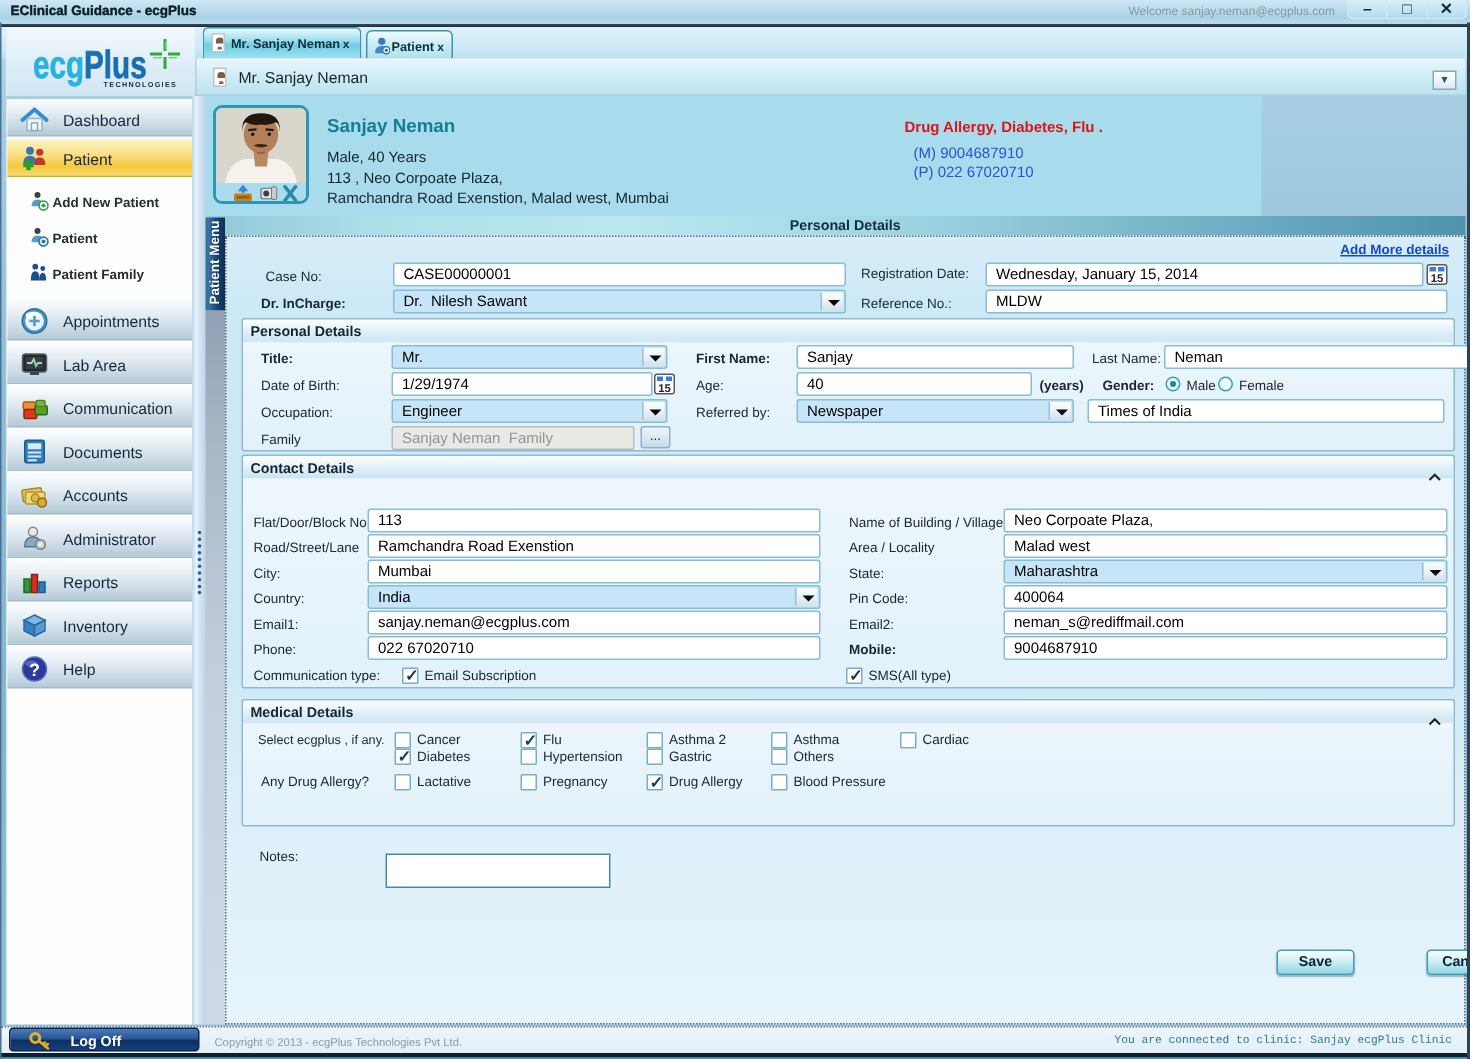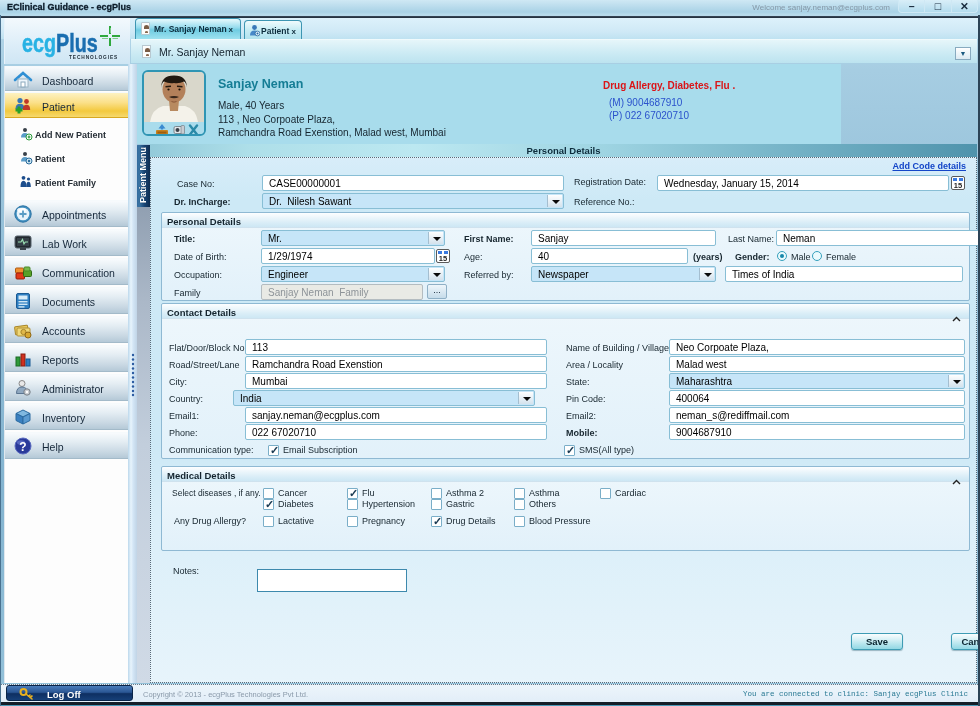--- a/index.html
+++ b/index.html
@@ -226,21 +226,21 @@
         </svg></div>
       <div class="lb">Appointments</div>
     </div>
   <div class="mitem">
       <div class="ic"><svg width="20" height="20" viewBox="0 0 20 20">
           <rect x="2" y="3" width="16" height="12" rx="2" fill="#22282e" stroke="#55606a"></rect>
           <rect x="4" y="5" width="12" height="8" fill="#343e46"></rect>
           <path d="M5 9 L8 9 L9.5 6.5 L11 11 L12.3 9 L15 9" fill="none" stroke="#9adcb0" stroke-width="1.2"></path>
           <rect x="7" y="15" width="6" height="2" fill="#3c444c"></rect>
         </svg></div>
-      <div class="lb">Lab Work</div>
+      <div class="lb">Lab Area</div>
     </div>
   <div class="mitem">
       <div class="ic"><svg width="20" height="20" viewBox="0 0 20 20">
           <rect x="2.5" y="6" width="8" height="5" rx="1" fill="#f09030" stroke="#b05a10"></rect>
           <rect x="3" y="11" width="8.5" height="6" rx="1" fill="#e03818" stroke="#981c08"></rect>
           <rect x="10.5" y="8.5" width="8" height="6" rx="1" fill="#58a028" stroke="#2f6a14"></rect>
           <rect x="11" y="5" width="6" height="4" rx="1" fill="#78b848" stroke="#4a8828"></rect>
         </svg></div>
       <div class="lb">Communication</div>
     </div>
@@ -258,34 +258,34 @@
       <div class="ic"><svg width="20" height="20" viewBox="0 0 20 20">
           <rect x="2" y="6" width="13" height="8" rx="1" fill="#e8c85a" stroke="#a8862a" transform="rotate(-8 8 10)"></rect>
           <rect x="4" y="8" width="13" height="8" rx="1" fill="#f0d878" stroke="#b09038"></rect>
           <circle cx="10.5" cy="12" r="2.6" fill="#e0b84a" stroke="#a8862a"></circle>
           <circle cx="15" cy="15" r="3" fill="#d8a830" stroke="#906818"></circle>
         </svg></div>
       <div class="lb">Accounts</div>
     </div>
   <div class="mitem">
       <div class="ic"><svg width="20" height="20" viewBox="0 0 20 20">
-          <rect x="3" y="8" width="4" height="9" fill="#2f9a3a" stroke="#1a6a24"></rect>
-          <rect x="8" y="5" width="4" height="12" fill="#d03020" stroke="#8a1c10"></rect>
-          <rect x="13" y="10" width="4" height="7" fill="#2e7fc2" stroke="#1a5a94"></rect>
-        </svg></div>
-      <div class="lb">Reports</div>
-    </div>
-  <div class="mitem">
-      <div class="ic"><svg width="20" height="20" viewBox="0 0 20 20">
           <circle cx="9" cy="5.5" r="3" fill="#e8e8e8" stroke="#888"></circle>
           <path d="M3.5 15.5 Q3.5 9 9 9 Q14.5 9 14.5 15.5 Z" fill="#8fa8c0" stroke="#5a7490"></path>
           <circle cx="14" cy="14" r="3.2" fill="#c8ccd0" stroke="#788088"></circle>
           <circle cx="14" cy="14" r="1.2" fill="#fff"></circle>
         </svg></div>
       <div class="lb">Administrator</div>
+    </div>
+  <div class="mitem">
+      <div class="ic"><svg width="20" height="20" viewBox="0 0 20 20">
+          <rect x="3" y="8" width="4" height="9" fill="#2f9a3a" stroke="#1a6a24"></rect>
+          <rect x="8" y="5" width="4" height="12" fill="#d03020" stroke="#8a1c10"></rect>
+          <rect x="13" y="10" width="4" height="7" fill="#2e7fc2" stroke="#1a5a94"></rect>
+        </svg></div>
+      <div class="lb">Reports</div>
     </div>
   <div class="mitem">
       <div class="ic"><svg width="20" height="20" viewBox="0 0 20 20">
           <path d="M10 3 L17 6.5 L10 10 L3 6.5 Z" fill="#7fb8e0" stroke="#2a6aa0"></path>
           <path d="M3 6.5 L10 10 L10 17 L3 13.5 Z" fill="#3a80c0" stroke="#2a6aa0"></path>
           <path d="M17 6.5 L10 10 L10 17 L17 13.5 Z" fill="#5a9ad0" stroke="#2a6aa0"></path>
         </svg></div>
       <div class="lb">Inventory</div>
     </div>
   <div class="mitem">
@@ -334,30 +334,31 @@
     <div id="pallergy">Drug Allergy, Diabetes, Flu .</div>
     <div class="pphone" style="top:33px;">(M) 9004687910</div>
     <div class="pphone" style="top:46px;">(P) 022 67020710</div>
   </div>
   <div id="pdbar">Personal Details</div>
   <div id="pmtab">
       <span>Patient Menu</span>
     </div>
   <div id="pmstrip"></div>
   <div id="panel">
-    <div id="addmore">Add Code details</div>
+    <div id="addmore">Add More details</div>
 
     <div class="lbl" style="left:26px;top:21px;">Case No:</div>
     <div class="inp" style="left:111px;top:17px;width:302px;">CASE00000001</div>
     <div class="lbl" style="left:423px;top:19px;text-align:right;">Registration Date:</div>
     <div class="inp" style="left:506px;top:17px;width:292px;">Wednesday, January 15, 2014</div>
     <div class="calbtn" style="left:800px;top:18px;">15</div>
     <div class="lbl b" style="left:23px;top:39px;">Dr. InCharge:</div>
     <div class="inp hl" style="left:111px;top:35px;width:302px;">Dr.&nbsp; Nilesh Sawant<div class="dd"></div></div>
     <div class="lbl" style="left:423px;top:39px;">Reference No.:</div>
+    <div class="inp" style="left:506px;top:35px;width:308px;">MLDW</div>
 
     <div class="sbox" style="left:10px;top:54px;width:809px;height:89px;">
       <div class="shead">
           <div class="st">Personal Details</div>
         </div>
       <div class="lbl b" style="left:12px;top:21px;">Title:</div>
       <div class="inp hl" style="left:99px;top:17px;width:184px;">Mr.<div class="dd"></div></div>
       <div class="lbl b" style="left:302px;top:21px;">First Name:</div>
       <div class="inp" style="left:369px;top:17px;width:185px;">Sanjay</div>
       <div class="lbl" style="left:566px;top:21px;">Last Name:</div>
@@ -402,21 +403,21 @@
       <div class="inp" style="left:83px;top:52px;width:302px;">Ramchandra Road Exenstion</div>
       <div class="lbl" style="left:404px;top:56px;">Area / Locality</div>
       <div class="inp" style="left:507px;top:52px;width:296px;">Malad west</div>
 
       <div class="lbl" style="left:7px;top:73px;">City:</div>
       <div class="inp" style="left:83px;top:69px;width:302px;">Mumbai</div>
       <div class="lbl" style="left:404px;top:73px;">State:</div>
       <div class="inp hl" style="left:507px;top:69px;width:296px;">Maharashtra<div class="dd"></div></div>
 
       <div class="lbl" style="left:7px;top:90px;">Country:</div>
-      <div class="inp hl" style="left:71px;top:86px;width:302px;">India<div class="dd"></div></div>
+      <div class="inp hl" style="left:83px;top:86px;width:302px;">India<div class="dd"></div></div>
       <div class="lbl" style="left:404px;top:90px;">Pin Code:</div>
       <div class="inp" style="left:507px;top:86px;width:296px;">400064</div>
 
       <div class="lbl" style="left:7px;top:107px;">Email1:</div>
       <div class="inp" style="left:83px;top:103px;width:302px;">sanjay.neman@ecgplus.com</div>
       <div class="lbl" style="left:404px;top:107px;">Email2:</div>
       <div class="inp" style="left:507px;top:103px;width:296px;">neman_s@rediffmail.com</div>
 
       <div class="lbl" style="left:7px;top:124px;">Phone:</div>
       <div class="inp" style="left:83px;top:120px;width:302px;">022 67020710</div>
@@ -430,21 +431,21 @@
       <div class="lbl" style="left:417px;top:141px;">SMS(All type)</div>
     </div>
 
     <div class="sbox" style="left:10px;top:308px;width:809px;height:85px;">
       <div class="shead">
           <div class="st">Medical Details</div>
           <div class="arr"><svg width="9" height="6" viewBox="0 0 9 6">
               <path d="M1 5 L4.5 1.5 L8 5" stroke="#222" stroke-width="1.4" fill="none"></path>
             </svg></div>
         </div>
-      <div class="lbl" style="left:10px;top:21px;font-size:8.5px;">Select diseases , if any.</div>
+      <div class="lbl" style="left:10px;top:21px;font-size:8.5px;">Select ecgplus , if any.</div>
       <div class="cb" style="left:101px;top:21px;"></div>
         <div class="lbl" style="left:116px;top:21px;">Cancer</div>
       <div class="cb ck" style="left:185px;top:21px;"></div>
         <div class="lbl" style="left:200px;top:21px;">Flu</div>
       <div class="cb" style="left:269px;top:21px;"></div>
         <div class="lbl" style="left:284px;top:21px;">Asthma 2</div>
       <div class="cb" style="left:352px;top:21px;"></div>
         <div class="lbl" style="left:367px;top:21px;">Asthma</div>
       <div class="cb" style="left:438px;top:21px;"></div>
         <div class="lbl" style="left:453px;top:21px;">Cardiac</div>
@@ -455,21 +456,21 @@
       <div class="cb" style="left:269px;top:32px;"></div>
         <div class="lbl" style="left:284px;top:32px;">Gastric</div>
       <div class="cb" style="left:352px;top:32px;"></div>
         <div class="lbl" style="left:367px;top:32px;">Others</div>
       <div class="lbl" style="left:12px;top:49px;">Any Drug Allergy?</div>
       <div class="cb" style="left:101px;top:49px;"></div>
         <div class="lbl" style="left:116px;top:49px;">Lactative</div>
       <div class="cb" style="left:185px;top:49px;"></div>
         <div class="lbl" style="left:200px;top:49px;">Pregnancy</div>
       <div class="cb ck" style="left:269px;top:49px;"></div>
-        <div class="lbl" style="left:284px;top:49px;">Drug Details</div>
+        <div class="lbl" style="left:284px;top:49px;">Drug Allergy</div>
       <div class="cb" style="left:352px;top:49px;"></div>
         <div class="lbl" style="left:367px;top:49px;">Blood Pressure</div>
     </div>
 
     <div class="lbl" style="left:22px;top:408px;">Notes:</div>
     <div id="notesbox"></div>
     <div class="btn" style="left:700px;top:475px;">Save</div>
     <div class="btn" style="left:760px;top:475px;margin-left:40px;">Cancel</div>
   </div>
 </div>

